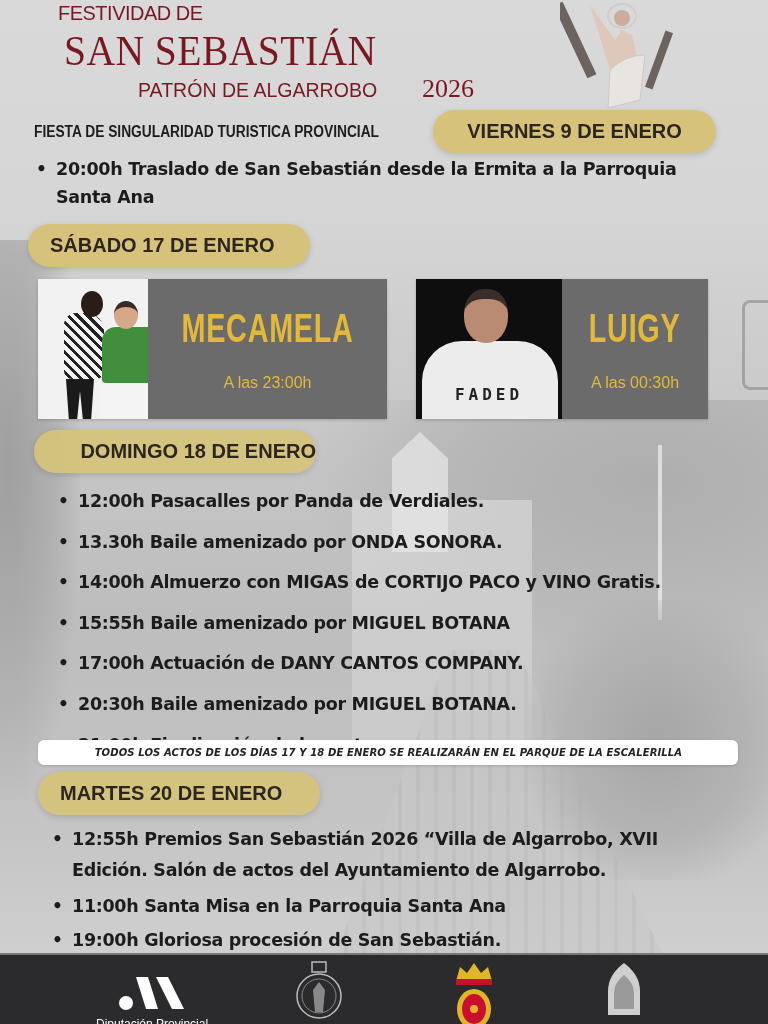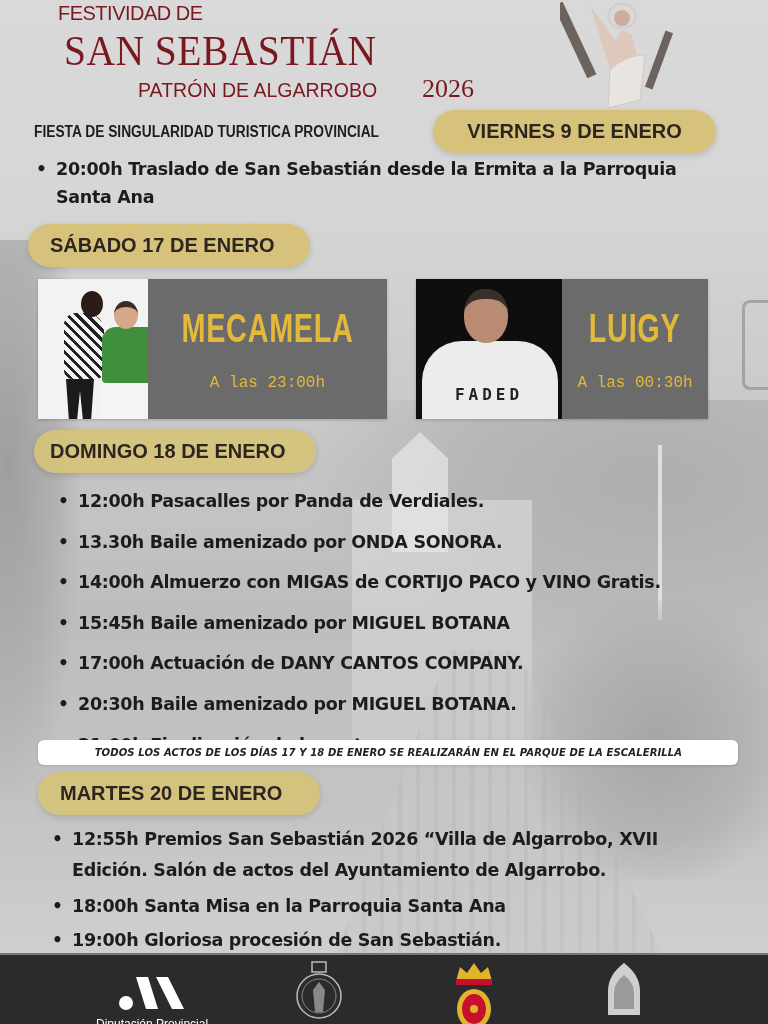--- a/index.html
+++ b/index.html
@@ -85,21 +85,21 @@
     background: #d6c27a;
     box-shadow: 0 2px 6px rgba(0,0,0,.15);
     display: flex; align-items: center;
   }
   .pill span {
     font-family: "Liberation Sans", sans-serif; font-weight: bold; font-size: 20px; color: #2d2620;
     white-space: nowrap;
   }
   .pill-viernes { left: 433px; top: 110px; width: 283px; justify-content: center; }
   .pill-sabado { left: 28px; top: 224px; width: 282px; padding-left: 22px; }
-  .pill-domingo { left: 34px; top: 430px; width: 282px; padding-left: 16px; background: rgba(214,194,122,.92); }
+  .pill-domingo { left: 34px; top: 430px; width: 282px; padding-left: 16px; background: rgba(214,194,122,.92); justify-content: flex-end; }
   .pill-martes { left: 38px; top: 772px; width: 282px; padding-left: 22px; background: rgba(214,194,122,.92); }
 
   .event-list { position: absolute; list-style: none; }
   .event-list li {
     position: relative; padding-left: 20px;
     font-family: "DejaVu Sans", sans-serif; font-weight: bold; font-size: 17.5px; color: #1c1c1c;
     line-height: 31px; white-space: nowrap; letter-spacing: -0.3px;
   }
   .event-list li::before {
     content: "•"; position: absolute; left: 0; top: 0; font-size: 17px;
@@ -119,21 +119,21 @@
   .card-mecamela .artist-photo { width: 153px; background: #f2f2f2; }
   .card-luigy .artist-photo { width: 146px; background: #0e0e0e; }
   .artist-info {
     flex: 1; background: #6b6b6b; display: flex; flex-direction: column; align-items: center; justify-content: center;
   }
   .artist-name {
     font-family: "Liberation Sans", sans-serif; font-weight: bold; font-size: 40px; color: #e3b93a;
     transform: scaleX(.72); letter-spacing: 1px; line-height: 44px;
   }
   .artist-time {
-    margin-top: 24px; font-family: Liberation Mono, monospace; font-size: 16px; color: #e3b93a; text-align: center;
+    margin-top: 24px; font-family: Liberation Sans, sans-serif; font-size: 16px; color: #e3b93a; text-align: center;
   }
 
   
   .p-woman-head { position: absolute; left: 43px; top: 12px; width: 22px; height: 26px; border-radius: 50%; background: #2a1d18; }
   .p-woman-body { position: absolute; left: 26px; top: 34px; width: 40px; height: 66px; border-radius: 12px 18px 8px 8px;
     background: repeating-linear-gradient(45deg, #f4f4f4 0 4px, #222 4px 7px); }
   .p-woman-legs { position: absolute; left: 28px; top: 100px; width: 28px; height: 40px; background: #1a1a1a; clip-path: polygon(0 0,100% 0,90% 100%,60% 100%,50% 30%,40% 100%,10% 100%); }
   .p-man-head { position: absolute; left: 76px; top: 22px; width: 24px; height: 28px; border-radius: 50%; background: #d6a88a; border-top: 6px solid #3b2a20; }
   .p-man-body { position: absolute; left: 64px; top: 48px; width: 62px; height: 56px; border-radius: 14px 14px 4px 4px; background: #3f8f3c; }
   .p-man-legs { position: absolute; left: 62px; top: 104px; width: 68px; height: 36px; background: #f4f4f4; border-radius: 6px; }
@@ -235,36 +235,36 @@
   </div>
 </div>
 
 <div class="pill pill-domingo">
   <span>DOMINGO 18 DE ENERO</span>
 </div>
 <ul class="event-list list-domingo">
   <li>12:00h Pasacalles por Panda de Verdiales.</li>
   <li>13.30h Baile amenizado por ONDA SONORA.</li>
   <li>14:00h Almuerzo con MIGAS de CORTIJO PACO y VINO Gratis.</li>
-  <li>15:45h Baile amenizado por MIGUEL BOTANA</li>
+  <li>15:55h Baile amenizado por MIGUEL BOTANA</li>
   <li>17:00h Actuación de DANY CANTOS COMPANY.</li>
   <li>20:30h Baile amenizado por MIGUEL BOTANA.</li>
   <li>21:00h Finalización de los actos.</li>
 </ul>
 
 <div class="notice">
   <span>TODOS LOS ACTOS DE LOS DÍAS 17 Y 18 DE ENERO SE REALIZARÁN EN EL PARQUE DE LA ESCALERILLA</span>
 </div>
 
 <div class="pill pill-martes">
   <span>MARTES 20 DE ENERO</span>
 </div>
 <ul class="event-list list-martes">
   <li class="wrap">12:55h Premios San Sebastián 2026 “Villa de Algarrobo, XVII Edición.  Salón de actos del Ayuntamiento de Algarrobo.</li>
-  <li>18:00h Santa Misa en la Parroquia Santa Ana</li>
+  <li>11:00h Santa Misa en la Parroquia Santa Ana</li>
   <li>19:00h Gloriosa procesión de San Sebastián.</li>
 </ul>
 
 <div class="footer">
   <svg class="logo logo-dip" viewBox="0 0 70 36">
     <circle cx="8" cy="28" r="7" fill="#fff"></circle>
     <polygon points="18,2 30,2 40,34 28,34" fill="#fff"></polygon>
     <polygon points="38,2 50,2 66,34 54,34" fill="#fff"></polygon>
   </svg>
   <div class="logo-dip-label">Diputación Provincial</div>

